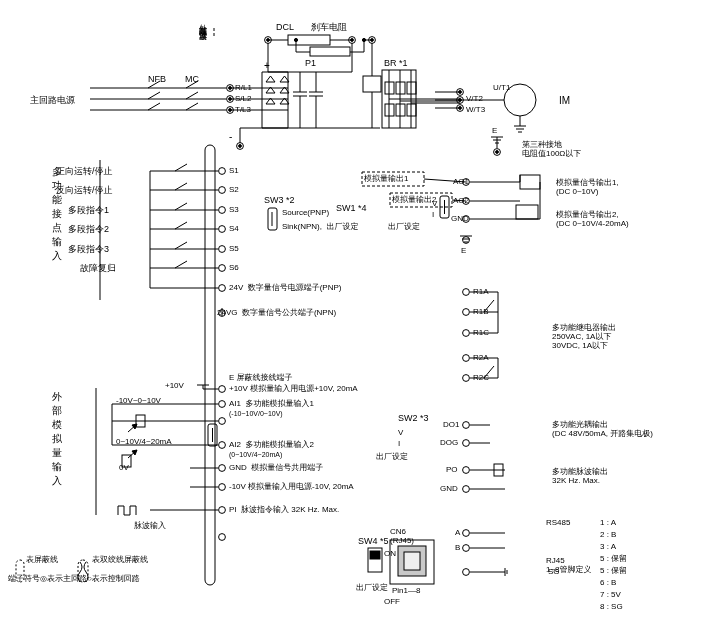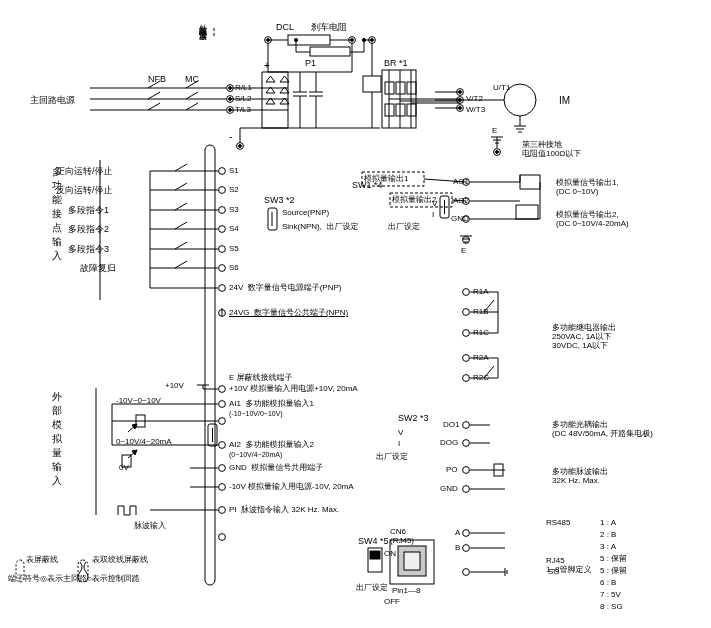--- a/index.html
+++ b/index.html
@@ -320,33 +320,33 @@
   <div class="t" style="left:80px;top:263px;">故障复归</div>
 
   <div class="t s8" style="left:229px;top:166px;">S1</div>
   <div class="t s8" style="left:229px;top:185px;">S2</div>
   <div class="t s8" style="left:229px;top:205px;">S3</div>
   <div class="t s8" style="left:229px;top:224px;">S4</div>
   <div class="t s8" style="left:229px;top:244px;">S5</div>
   <div class="t s8" style="left:229px;top:263px;">S6</div>
 
   <div class="t s8" style="left:229px;top:283px;">24V  数字量信号电源端子(PNP)</div>
-  <div class="t s8" style="left:229px;top:308px;text-decoration:underline;">24VG  数字量信号公共端子(NPN)</div>
+  <div class="t s8" style="left:217px;top:308px;">24VG  数字量信号公共端子(NPN)</div>
 
   <div class="t" style="left:264px;top:195px;">SW3 *2</div>
   <div class="t s8" style="left:282px;top:208px;">Source(PNP)</div>
   <div class="t s8" style="left:282px;top:222px;">Sink(NPN),  出厂设定</div>
 
   <div class="t s8" style="left:364px;top:174px;">模拟量输出1</div>
   <div class="t s8" style="left:392px;top:195px;">模拟量输出2</div>
   <div class="t s8" style="left:453px;top:177px;">AO1</div>
   <div class="t s8" style="left:453px;top:196px;">AO2</div>
   <div class="t s8" style="left:451px;top:214px;">GND</div>
   <div class="t s8" style="left:461px;top:246px;">E</div>
-  <div class="t" style="left:336px;top:180px;margin-left:16px;">SW1 *4</div>
+  <div class="t" style="left:336px;top:203px;">SW1 *4</div>
   <div class="t s8" style="left:432px;top:199px;">V</div>
   <div class="t s8" style="left:432px;top:210px;">I</div>
   <div class="t s8" style="left:388px;top:222px;">出厂设定</div>
   <div class="t s8" style="left:556px;top:178px;white-space:pre-line;">模拟量信号输出1,
 (DC 0~10V)</div>
   <div class="t s8" style="left:556px;top:210px;white-space:pre-line;">模拟量信号输出2,
 (DC 0~10V/4-20mA)</div>
 
   <div class="t s8" style="left:473px;top:287px;">R1A</div>
   <div class="t s8" style="left:473px;top:307px;">R1B</div>

